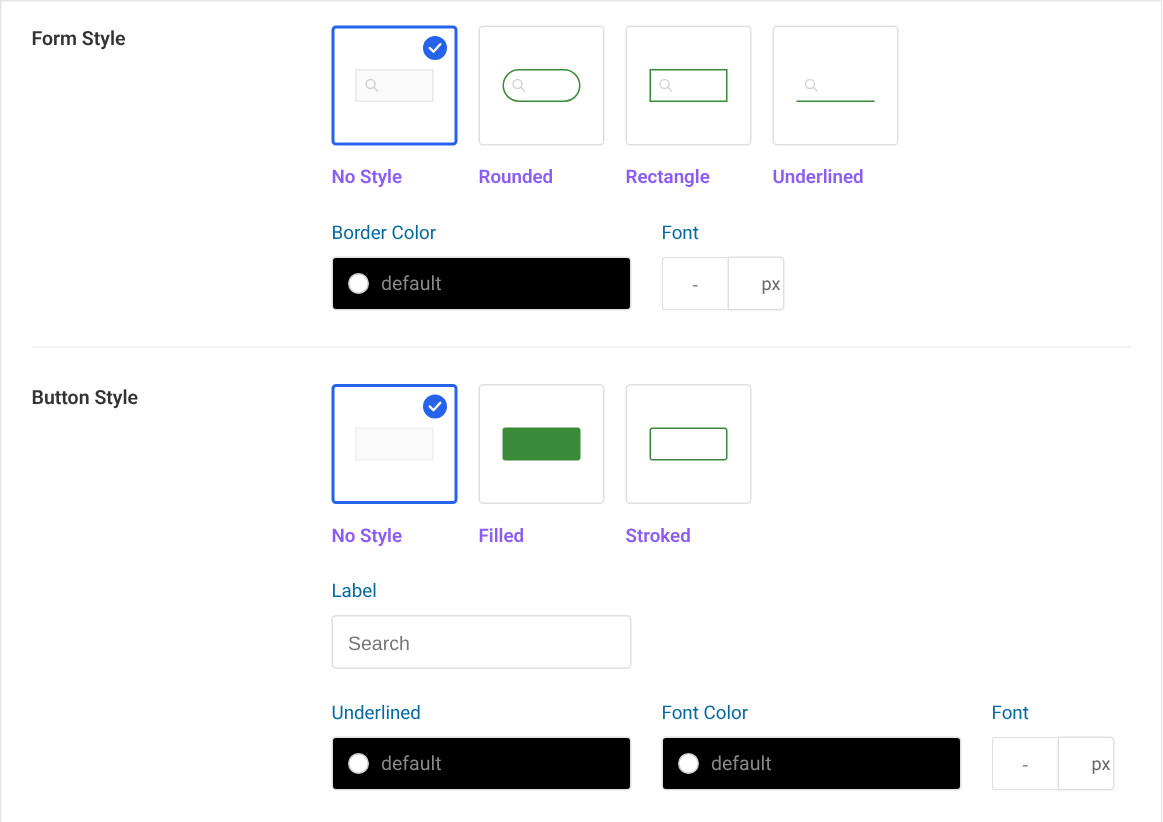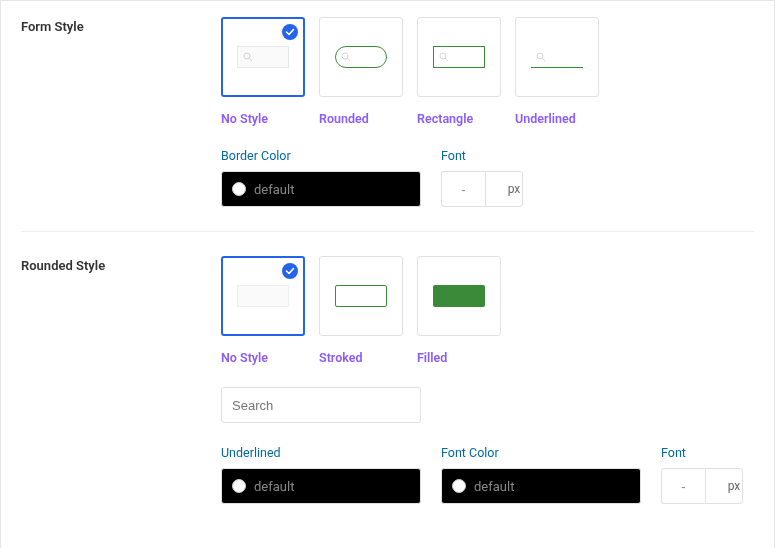--- a/index.html
+++ b/index.html
@@ -258,54 +258,55 @@
           <div class="font-group">
             <input class="font-size-input" value="-" style="">
             <div class="font-unit">px</div>
           </div>
         </div>
       </div>
     </div>
   </div>
 
   <div class="section">
-    <div class="section-label">Rounded Style</div>
+    <div class="section-label">Button Style</div>
     <div class="section-body">
       <div class="option-row">
 
         <div class="option-card selected">
           <div class="card-preview">
             <div class="check-badge">
               <svg width="10" height="10" viewBox="0 0 10 10">
                   <path d="M1.5 5 L4 7.5 L8.5 2.5" stroke="#fff" stroke-width="1.6" fill="none" stroke-linecap="round" stroke-linejoin="round"></path>
                 </svg>
             </div>
             <div class="pv-button plain"></div>
           </div>
           <div class="option-caption">No Style</div>
         </div>
 
         <div class="option-card">
           <div class="card-preview">
+            <div class="pv-button filled"></div>
+          </div>
+          <div class="option-caption">Filled</div>
+        </div>
+
+        <div class="option-card">
+          <div class="card-preview">
             <div class="pv-button stroked"></div>
           </div>
           <div class="option-caption">Stroked</div>
         </div>
 
-        <div class="option-card">
-          <div class="card-preview">
-            <div class="pv-button filled"></div>
-          </div>
-          <div class="option-caption">Filled</div>
-        </div>
-
       </div>
 
       <div class="controls-row">
         <div class="control-group">
+          <div class="control-label">Label</div>
           <input class="text-input" placeholder="Search" style="">
         </div>
       </div>
 
       <div class="controls-row">
         <div class="control-group">
           <div class="control-label">Underlined</div>
           <div class="color-input">
             <span class="color-swatch"></span>
             <span>default</span>

